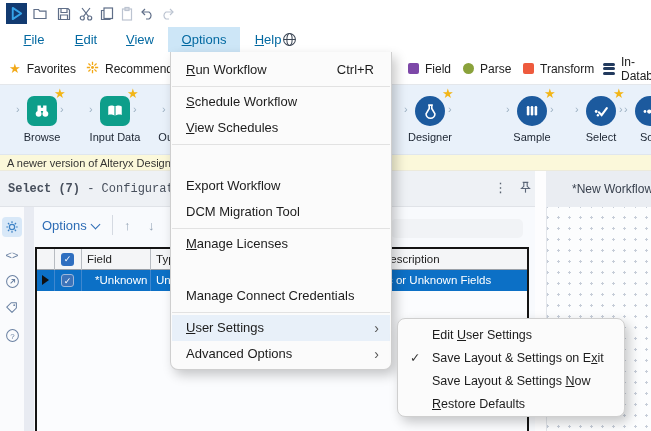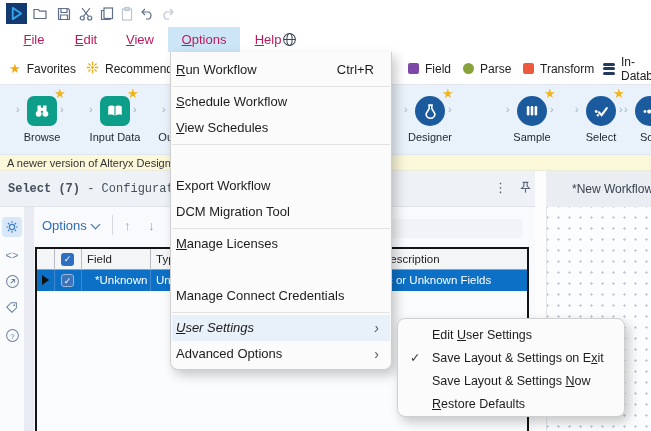--- a/index.html
+++ b/index.html
@@ -9,21 +9,21 @@
 
   
   .titlebar { position:absolute; left:0; top:0; width:651px; height:27px; background:#fff; }
   .logo { position:absolute; left:6px; top:3px; width:21px; height:21px; background:#123a70;
           display:flex; align-items:center; justify-content:center; }
   .tb-icon { position:absolute; top:6px; width:16px; height:16px; }
   .tb-icon svg { display:block; }
 
   
   .menubar { position:absolute; left:0; top:27px; width:651px; height:25px; background:#fff; font-size:13px; }
-  .mb-item { position:absolute; top:0; height:25px; line-height:25px; text-align:center; color:#be185d;
+  .mb-item { position:absolute; top:0; height:25px; line-height:25px; text-align:center; color:#0369a1;
              cursor:default; }
   .mb-item.active { background:#cde6f7; }
   .globe { position:absolute; left:280px; top:5px; width:15px; height:15px; }
 
   
   .catbar { position:absolute; left:0; top:52px; width:651px; height:33px; background:#fff;
             border-bottom:1px solid #e4e7eb; font-size:12px; color:#222; }
   .cat { position:absolute; top:0; height:33px; display:flex; align-items:center; gap:6px; }
   .cat .sq { width:11px; height:11px; border-radius:2px; display:inline-block; }
   .cat .ci { width:11px; height:11px; border-radius:50%; display:inline-block; }
@@ -97,25 +97,25 @@
   
   .canvas { position:absolute; left:546px; top:207px; width:105px; height:224px; background:#fcfdfe;
             border-left:1px solid #e2e5ea;
             background-image:radial-gradient(circle, #c6cdd8 1px, rgba(0,0,0,0) 1.3px);
             background-size:11px 11px; background-position:6px 5px; }
 
   
   .menu { position:absolute; left:170px; top:52px; width:222px; height:318px; background:#fbfbfb;
           border:1px solid #cfcfcf; border-top:none; border-radius:0 0 8px 8px;
           box-shadow:4px 5px 12px rgba(0,0,0,0.22); font-size:13px; z-index:50; }
-  .mi { position:absolute; left:1px; right:1px; height:26px; line-height:26px; padding-left:4px;
+  .mi { position:absolute; left:1px; right:1px; height:26px; line-height:26px; padding-left:14px;
         color:#1c1c1c; white-space:nowrap; }
   .mi .short { position:absolute; right:16px; }
   .mi .subarr { position:absolute; right:11px; top:0; font-size:14px; color:#555; }
-  .mi.hl { background:#e8f0f9;font-style:italic; }
+  .mi.hl { background:#e8f0f9; }
   .msep { position:absolute; left:1px; right:1px; height:1px; background:#e2e2e2; }
   .submenu { position:absolute; left:397px; top:318px; width:228px; height:99px; background:#fbfbfb;
              border:1px solid #cfcfcf; border-radius:8px; box-shadow:4px 5px 12px rgba(0,0,0,0.22);
              font-size:12.5px; z-index:60; }
   .smi { position:absolute; left:2px; right:2px; height:23px; line-height:23px; padding-left:32px;
          color:#1c1c1c; white-space:nowrap; }
   .smi .chk { position:absolute; left:10px; color:#333; }
   u { text-decoration:underline; }
 </style>
 </head>

